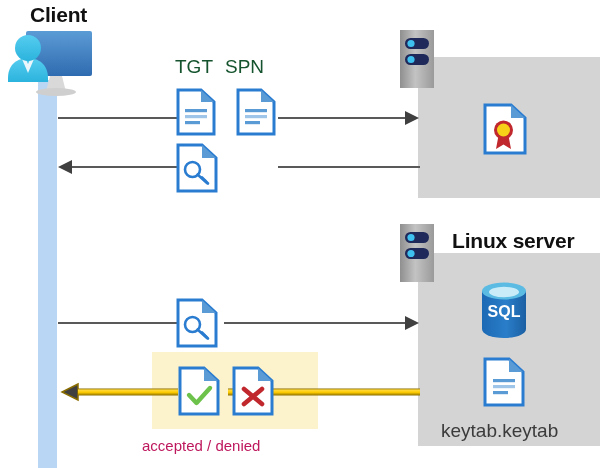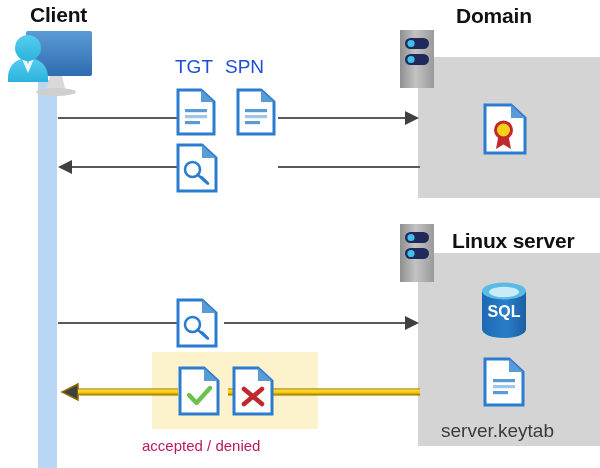--- a/index.html
+++ b/index.html
@@ -31,21 +31,21 @@
 
   
   .heading {
     font-weight: bold;
     color: #111111;
     font-size: 21px;
     line-height: 25px;
     letter-spacing: -0.2px;
   }
   .label-small {
-    color: #1d4ed8;
+    color: #14532d;
     font-size: 19px;
     line-height: 23px;
   }
   .label-caption {
     color: #be185d;
     font-size: 15px;
     line-height: 23px;
   }
   .label-file {
     color: #3b3b3b;
@@ -109,21 +109,20 @@
         </linearGradient>
       </defs>
       <rect x="2" y="2" width="34" height="58" fill="url(#srvGrad1)"></rect>
       <rect x="7" y="10" width="24" height="11" rx="5.5" fill="#1f2a5a"></rect>
       <circle cx="13" cy="15.5" r="3.6" fill="#3fc1f0"></circle>
       <rect x="7" y="26" width="24" height="11" rx="5.5" fill="#1f2a5a"></rect>
       <circle cx="13" cy="31.5" r="3.6" fill="#3fc1f0"></circle>
     </svg>
   </div>
 
-  <div class="abs heading" style="left:456px; top:3px;">Domain</div>
 
   <div class="abs" style="left:483px; top:103px; width:44px; height:52px;">
     <svg width="44" height="52" viewBox="0 0 44 52">
       <path d="M2 2 H28 L42 15 V50 H2 Z" fill="#ffffff" stroke="#2a7cd0" stroke-width="3"></path>
       <path d="M28 2 L42 15 H28 Z" fill="#5b9bd5"></path>
 
       <path d="M16 30 L13 46 L20.5 41.5 L28 46 L25 30 Z" fill="#c0282d"></path>
 
       <circle cx="20.5" cy="27" r="9.5" fill="#c0282d"></circle>
       <circle cx="20.5" cy="27" r="6.5" fill="#f7d117"></circle>
@@ -237,21 +236,21 @@
   <div class="abs" style="left:483px; top:357px; width:42px; height:50px;">
     <svg width="42" height="50" viewBox="0 0 42 50">
       <path d="M2 2 H26 L40 15 V48 H2 Z" fill="#ffffff" stroke="#2a7cd0" stroke-width="3"></path>
       <path d="M26 2 L40 15 H26 Z" fill="#5b9bd5"></path>
       <rect x="10" y="22" width="22" height="3.2" fill="#5b9bd5"></rect>
       <rect x="10" y="28" width="22" height="3.2" fill="#9fc5e8"></rect>
       <rect x="10" y="34" width="15" height="3.2" fill="#5b9bd5"></rect>
     </svg>
   </div>
 
-  <div class="abs label-file" style="left:441px; top:419px;">server.keytab</div>
+  <div class="abs label-file" style="left:441px; top:419px;">keytab.keytab</div>
 
   <div class="abs highlight-box" style="left:152px; top:352px; width:166px; height:77px;"></div>
 
   <div class="abs" style="left:56px; top:381px; width:364px; height:22px;">
     <svg width="364" height="22" viewBox="0 0 364 22">
       <defs>
         <linearGradient id="goldGrad" x1="0" y1="0" x2="0" y2="1">
           <stop offset="0%" stop-color="#8a6d00"></stop>
           <stop offset="22%" stop-color="#ffd83b"></stop>
           <stop offset="55%" stop-color="#ffcc00"></stop>

